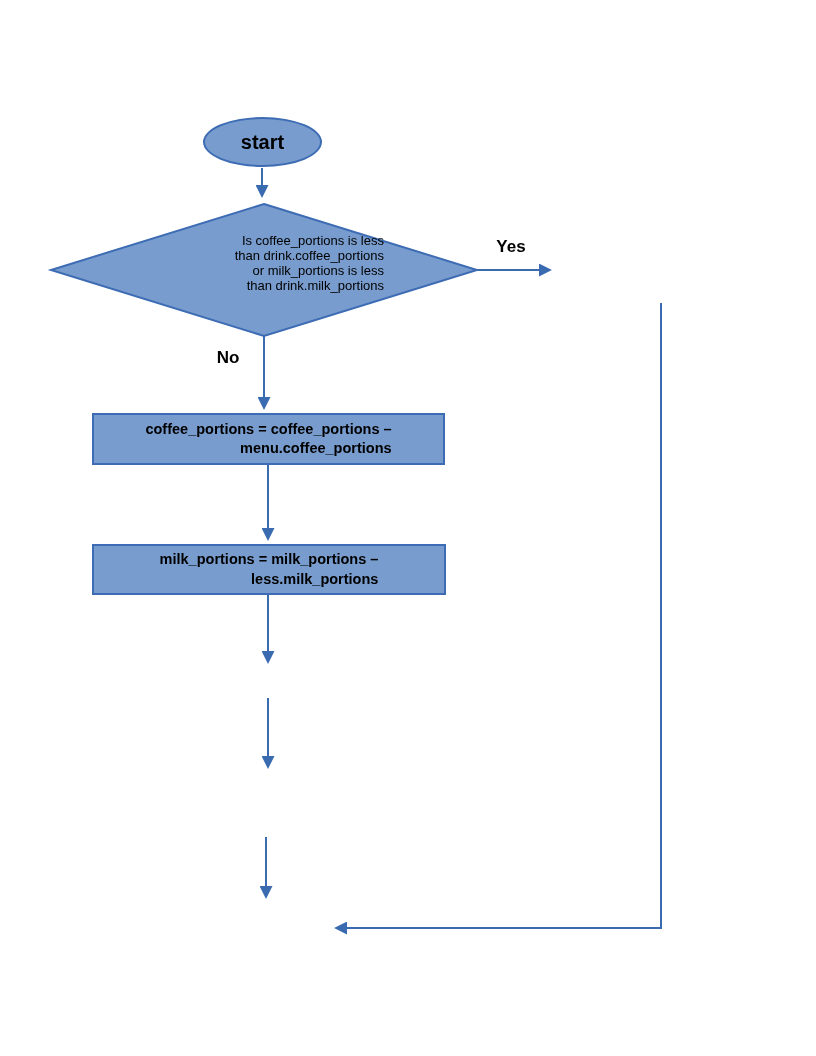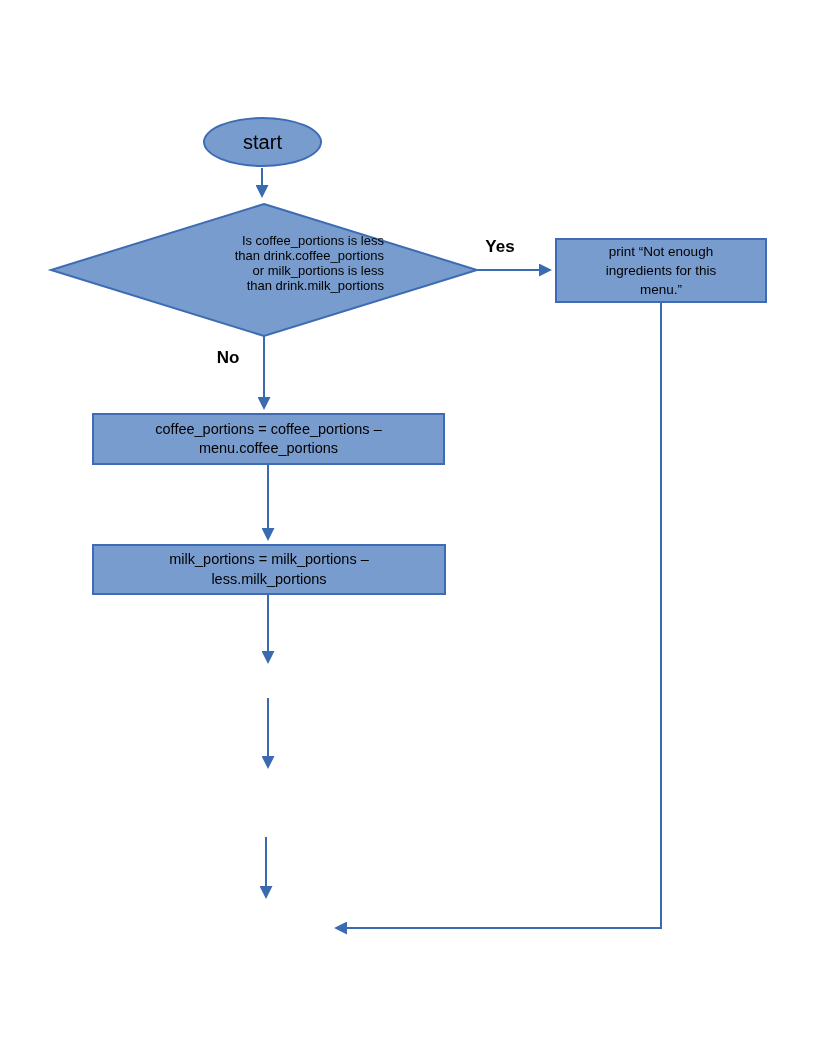--- a/index.html
+++ b/index.html
@@ -33,22 +33,23 @@
     stroke: var(--shape-border, #3d6cb4);
     stroke-width: 2;
   }
   .node {
     position: absolute;
     z-index: 2;
     box-sizing: border-box;
     display: flex;
     align-items: center;
     justify-content: center;
-    text-align: center;
+    text-align: right;
     white-space: pre-line;
+    font-weight: bold;
   }
   .terminator {
     background: var(--shape-fill, #789ccd);
     border: 2px solid var(--shape-border, #3d6cb4);
     border-radius: 50%;
   }
   .process {
     background: var(--shape-fill, #789ccd);
     border: 2px solid var(--shape-border, #3d6cb4);
     font-size: 14.5px;
@@ -70,21 +71,21 @@
     text-align: center;
   }
   #node-start  { left: 203px; top: 117px; width: 119px; height: 50px; font-size: 20px; }
   #node-end    { left: 207px; top: 902px; width: 120px; height: 50px; font-size: 21px; }
   #node-not-enough { left: 555px; top: 238px; width: 212px; height: 65px; font-size: 13.5px; line-height: 19px; }
   #node-coffee  { left: 92px;  top: 413px; width: 353px; height: 52px; }
   #node-milk    { left: 92px;  top: 544px; width: 354px; height: 51px; }
   #node-ready   { left: 93px;  top: 667px; width: 350px; height: 31px; }
   #node-payment { left: 88px;  top: 772px; width: 357px; height: 65px; }
   #decision-label { left: 144px; top: 233px; width: 240px; }
-  #label-yes { left: 475px; top: 237px; width: 50px; }
+  #label-yes { left: 486px; top: 237px; width: 50px; }
   #label-no  { left: 203px; top: 348px; width: 50px; }
 </style>
 </head>
 <body>
 
 <div id="canvas">
 
   <svg id="connector-layer" viewBox="0 0 816 1056" xmlns="http://www.w3.org/2000/svg">
     <defs>
       <marker id="arrow" viewBox="0 0 10 10" refX="8.5" refY="5" markerWidth="6.5" markerHeight="6.5" orient="auto-start-reverse">
@@ -107,22 +108,19 @@
   <div class="node terminator" id="node-start">start</div>
 
   <div class="diamond-label" id="decision-label">Is coffee_portions is less
 than drink.coffee_portions
 or milk_portions is less
 than drink.milk_portions</div>
 
   <div class="edge-label" id="label-yes">Yes</div>
   <div class="edge-label" id="label-no">No</div>
 
-  <div class="node process" id="node-not-enough">print “Not enough
-ingredients for this
-menu.”</div>
   <div class="node process" id="node-coffee">coffee_portions = coffee_portions –
 menu.coffee_portions</div>
   <div class="node process" id="node-milk">milk_portions = milk_portions –
 less.milk_portions</div>
 
 
 </div>
 
 </body></html>

